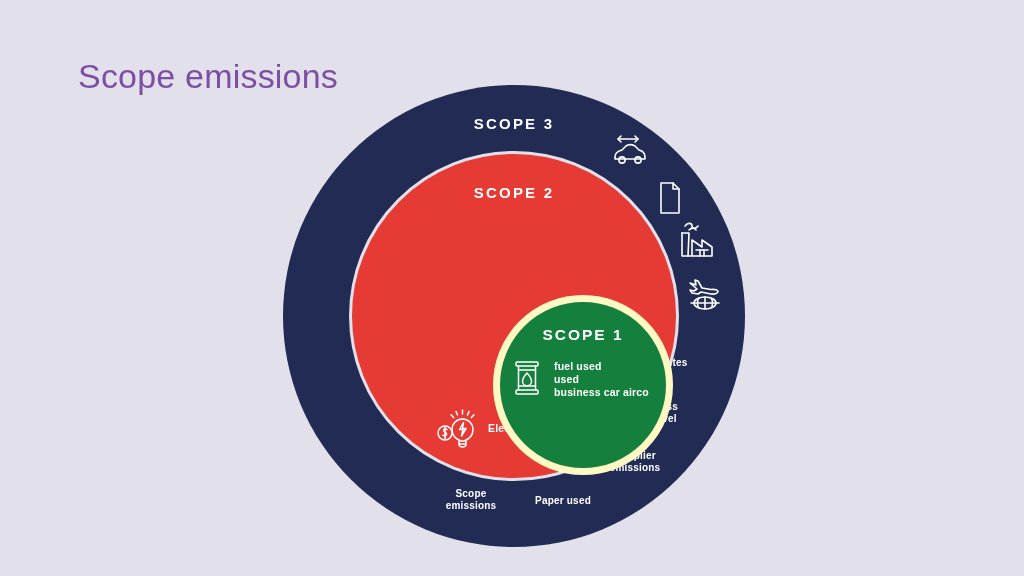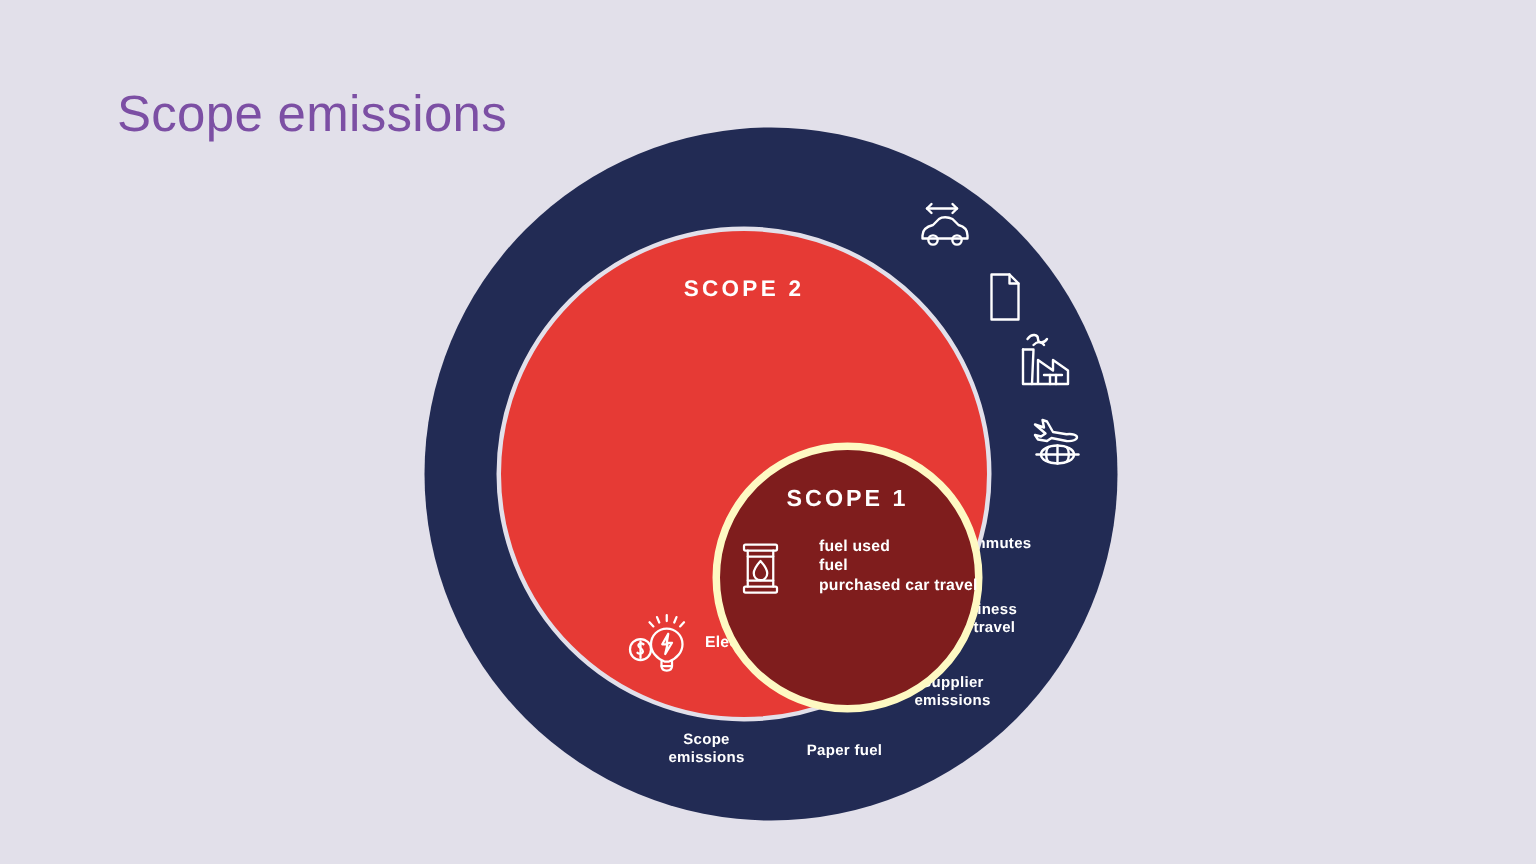--- a/index.html
+++ b/index.html
@@ -46,34 +46,34 @@
     box-sizing: border-box;
   }
   .ring-scope3 {
     left: 0;
     top: 0;
     width: 462px;
     height: 462px;
     background: #222b54;
   }
   .ring-scope2 {
-    left: 48px;
+    left: 66px;
     top: 66px;
     width: 330px;
     height: 330px;
     background: #e63a35;
     border: 3px solid #e2e0ea;
   }
   .ring-scope1 {
     left: 141px;
     top: 141px;
     width: 180px;
     height: 180px;
-    background: #7f1d1d;
-    border: 5px solid #fef9c3;
+    background: #15803d;
+    border: 7px solid #fef9c3;
   }
   
   .ring-label {
     position: absolute;
     width: 100%;
     text-align: center;
     color: #ffffff;
     font-weight: bold;
     letter-spacing: 2.2px;
     font-size: 15px;
@@ -83,22 +83,22 @@
   .label-scope2 { top: 30px; }
   .label-scope1 { top: 24px; font-size: 15.5px; letter-spacing: 2px; }
 
   
   .scope1-content {
     position: absolute;
     left: 12px;
     top: 58px;
     width: 156px;
     display: flex;
-    align-items: flex-end;
-    gap: 24px;
+    align-items: flex-start;
+    gap: 12px;
   }
   .scope1-items {
     color: #ffffff;
     font-size: 10.5px;
     font-weight: bold;
     line-height: 13px;
     letter-spacing: 0.15px;
   }
   .scope1-items div { white-space: nowrap; }
 
@@ -150,20 +150,21 @@
 </head>
 <body>
 
 <div class="slide">
 
   <div class="page-title">Scope emissions</div>
 
   <div class="diagram">
 
     <div class="ring ring-scope3">
+      <div class="ring-label label-scope3">SCOPE 3</div>
 
       <div class="outer-icon ic-car">
         <svg width="40" height="36" viewBox="0 0 40 36" fill="none" stroke="#ffffff" stroke-width="1.6" stroke-linecap="round" stroke-linejoin="round">
           <path d="M8 8 L28 8"></path>
           <path d="M11 5 L8 8 L11 11"></path>
           <path d="M25 5 L28 8 L25 11"></path>
           <path d="M5 26 C5 22 8 20 12 19 L16 15 C18 13.5 22 13.5 25 15 L29 19 C33 20 35 22 35 26 L35 28 L5 28 Z"></path>
           <circle cx="12" cy="29" r="3.1"></circle>
           <circle cx="28" cy="29" r="3.1"></circle>
         </svg>
@@ -204,21 +205,21 @@
       </div>
       <div class="outer-label lbl-airtravel">
         <div>Business</div>
         <div>air travel</div>
       </div>
       <div class="outer-label lbl-supplier">
         <div>Supplier</div>
         <div>emissions</div>
       </div>
       <div class="outer-label lbl-paper">
-        <div>Paper fuel</div>
+        <div>Paper used</div>
       </div>
       <div class="outer-label lbl-waste">
         <div>Scope</div>
         <div>emissions</div>
       </div>
 
       <div class="ring ring-scope2">
         <div class="ring-label label-scope2">SCOPE 2</div>
 
         <div class="scope2-item">
@@ -251,21 +252,21 @@
                 <rect x="4" y="30" width="22" height="4" rx="1"></rect>
                 <path d="M6.5 6 L6.5 30"></path>
                 <path d="M23.5 6 L23.5 30"></path>
                 <path d="M6.5 10 L23.5 10"></path>
                 <path d="M6.5 26 L23.5 26"></path>
                 <path d="M15 13 C15 13 10.5 18 10.5 21.2 C10.5 23.9 12.5 25.8 15 25.8 C17.5 25.8 19.5 23.9 19.5 21.2 C19.5 18 15 13 15 13 Z"></path>
               </svg>
             </span>
             <span class="scope1-items">
               <div>fuel used</div>
-              <div>fuel</div>
-              <div>purchased car travel</div>
+              <div>used</div>
+              <div>business car airco</div>
             </span>
           </div>
         </div>
       </div>
     </div>
   </div>
 </div>
 
 </body></html>

